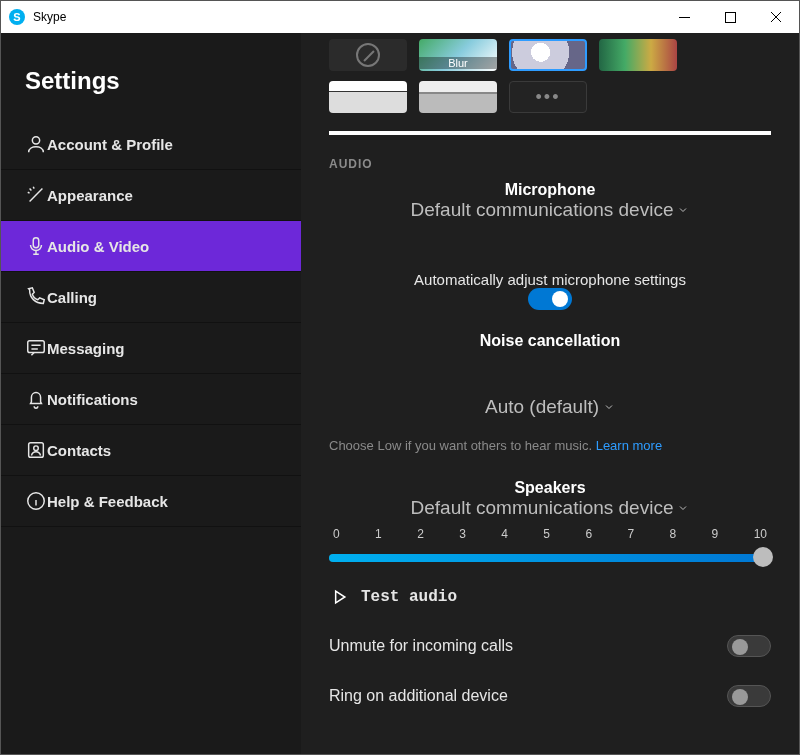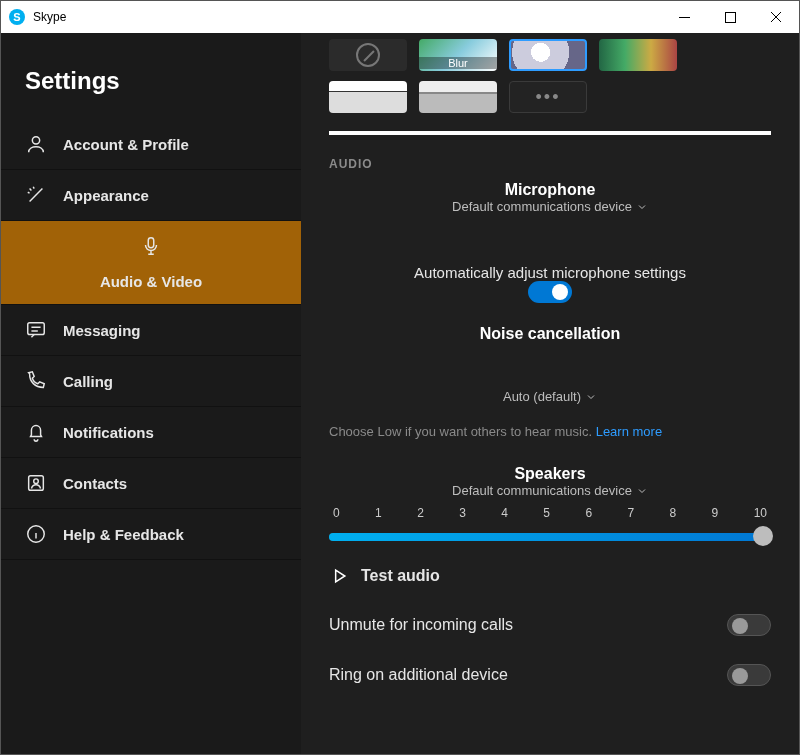--- a/index.html
+++ b/index.html
@@ -6,57 +6,57 @@
   body { background: #fff; width: 800px; height: 755px; overflow: hidden; }
   .window { width: 800px; height: 755px; border: 1px solid #555; display: flex; flex-direction: column; background: #1f1f1f; }
   .titlebar { height: 32px; background: #fff; display: flex; align-items: center; padding: 0 0 0 8px; }
   .titlebar .logo { width: 16px; height: 16px; background: #00aff0; border-radius: 50%; display: flex; align-items: center; justify-content: center; color:#fff; font-size:11px; font-weight:bold; margin-right: 8px; }
   .titlebar .title { font-size: 12px; color: #000; flex: 1; }
   .titlebar .wbtn { width: 46px; height: 32px; display: flex; align-items: center; justify-content: center; }
   .titlebar .wbtn svg { stroke: #000; stroke-width: 1; fill: none; }
   .body { flex: 1; display: flex; background: #1f1f1f; overflow: hidden;}
   .sidebar { width: 300px; background: #1a1a1a; color: #fff; padding-top: 24px; overflow-y:auto;}
   .sidebar h1 { font-size: 24px; font-weight: 700; padding: 10px 24px 24px 24px; }
-  .sbitem { display: flex; align-items: center; gap: 16px; padding: 14px 24px; font-size: 15px; font-weight: 600; color: #e6e6e6; border-bottom: 1px solid #111; cursor: pointer; }
-  .sbitem.active { background: #a16207; flex-direction: column; }
+  .sbitem { display: flex; align-items: center; padding: 14px 24px; font-size: 15px; font-weight: 600; color: #e6e6e6; border-bottom: 1px solid #111; cursor: pointer; }
+  .sbitem.active { background: #6d28d9; }
   .sbitem .ic { width: 22px; height: 22px; display:flex; align-items:center; justify-content:center; }
   .sbitem .ic svg { stroke: #e6e6e6; fill: none; stroke-width: 1.6; }
   .main { flex: 1; background: #1f1f1f; color: #e6e6e6; padding: 0 28px 0 28px; overflow-y: auto; }
   .bg-row { display: flex; gap: 12px; margin-top: 10px; }
   .bg-tile { width: 78px; height: 32px; border-radius: 4px; background: #2b2b2b; display:flex; align-items:center; justify-content:center; position:relative; overflow:hidden; cursor:pointer;}
   .bg-tile.selected { border: 2px solid #2e9cff; }
   .bg-tile .label { position:absolute; bottom:2px; width:100%; text-align:center; font-size:11px; color:#fff; background: rgba(0,0,0,0.35); }
   .bg-tile.more { border:1px solid #3a3a3a; background:#232323; color:#888; font-size:18px; letter-spacing:2px;}
   .bg-tile .none-ic { width:24px;height:24px;border:2px solid #777;border-radius:50%; position:relative;}
   .bg-tile .none-ic::after{content:"";position:absolute;left:4px;top:10px;width:14px;height:2px;background:#777;transform:rotate(-45deg);}
   .link { color: #2e9cff; font-size: 15px; cursor: pointer; display:inline-block; }
   .section { border-top: 4px solid #ffffff; margin-top: 18px; padding-top: 22px; }
   .sec-label { color: #8a8a8a; font-size: 12px; letter-spacing: 1px; font-weight:600;}
   .row { display: flex; align-items: center; justify-content: space-between; flex-direction: column; }
   .row h3 { font-size: 16px; font-weight: 700; color:#fff; }
-  .dd { font-size: 13px; color: #bdbdbd; display:flex; align-items:center; gap:4px; cursor:pointer;}
+  .dd { font-size: 19px; color: #bdbdbd; display:flex; align-items:center; gap:4px; cursor:pointer;}
   .dd svg{stroke:#bdbdbd;fill:none;stroke-width:2;}
   .sub { font-size: 13px; color: #8a8a8a; margin-top: 20px; }
   .sub .link { font-size: 13px; text-decoration: none; }
   .toggle { width: 44px; height: 22px; border-radius: 11px; position: relative; cursor:pointer;}
   .toggle.on { background: #0078d4; }
   .toggle.off { background: #555; }
   .toggle .knob { width: 16px; height: 16px; border-radius: 50%; background: #fff; position:absolute; top:3px; }
   .toggle.on .knob { right: 4px; }
   .toggle.off .knob { left: 4px; background:#999;}
   .toggle.off { background:#3a3a3a; border:1px solid #555;}
   .slider-wrap { margin-top: 8px; }
   .ticks { display:flex; justify-content:space-between; font-size:12px; color:#ccc; padding:0 4px;}
   .slider { position:relative; height: 22px; margin-top:4px;}
   .track-bg { position:absolute; left:0; right:10px; top:9px; height:8px; background:#3a3a3a; border-radius:4px;}
   .track-fill { position:absolute; left:0; top:9px; height:8px; background: linear-gradient(to right, #00b0f0, #0078d4); border-radius:4px; }
   .thumb { position:absolute; top:2px; width:20px;height:20px;border-radius:50%;background:#bdbdbd;}
   .test-audio { display:flex; align-items:center; gap:12px; margin-top:20px; cursor:pointer;}
   .test-audio svg{stroke:#fff;fill:none;stroke-width:1.8;}
-  .test-audio span{font-size:16px;font-weight:600;}
+  .test-audio span{font-size:16px;font-weight:600;font-family:Liberation Mono, monospace;}
   .opt-row { display:flex; align-items:center; justify-content:space-between; margin-top:28px; font-size:16px;}
   
   .img-a{background:linear-gradient(135deg,#4a6,#8cd,#fff);}
   .img-b{background:radial-gradient(circle at 40% 40%, #fff 0 20%, #ccd 20% 60%, #668 60%);}
   .img-c{background:linear-gradient(90deg,#264,#4a6,#ca4,#a44);}
   .img-d{background:linear-gradient(#fff 0 30%, #333 30% 35%, #ddd 35% 100%);}
   .img-e{background:linear-gradient(#eee 0 35%, #888 35% 40%, #bbb 40% 100%);}
   .sidebar::-webkit-scrollbar,.main::-webkit-scrollbar{width:0;}
 </style>
 </head>
@@ -111,33 +111,33 @@
             <svg width="22" height="22" viewBox="0 0 24 24">
               <rect x="9" y="3" width="6" height="11" rx="3"></rect>
               <path d="M6 11a6 6 0 0012 0M12 17v4M9 21h6"></path>
             </svg>
           </span>
         <span>Audio &amp; Video</span>
       </div>
       <div class="sbitem">
         <span class="ic">
             <svg width="22" height="22" viewBox="0 0 24 24">
+              <path d="M5 4c0 9 6 15 15 15l1-4-5-2-2 2c-3-1-5-3-6-6l2-2-2-5-4 1z"></path>
+            </svg>
+          </span>
+        <span>Calling</span>
+      </div>
+      <div class="sbitem">
+        <span class="ic">
+            <svg width="22" height="22" viewBox="0 0 24 24">
               <rect x="3" y="4" width="18" height="13" rx="2"></rect>
               <path d="M7 20l3-3M7 9h10M7 13h7"></path>
             </svg>
           </span>
         <span>Messaging</span>
-      </div>
-      <div class="sbitem">
-        <span class="ic">
-            <svg width="22" height="22" viewBox="0 0 24 24">
-              <path d="M5 4c0 9 6 15 15 15l1-4-5-2-2 2c-3-1-5-3-6-6l2-2-2-5-4 1z"></path>
-            </svg>
-          </span>
-        <span>Calling</span>
       </div>
       <div class="sbitem">
         <span class="ic">
             <svg width="22" height="22" viewBox="0 0 24 24">
               <path d="M6 17h12l-1-2v-5a5 5 0 00-10 0v5l-1 2zM10 20a2 2 0 004 0"></path>
             </svg>
           </span>
         <span>Notifications</span>
       </div>
       <div class="sbitem">

